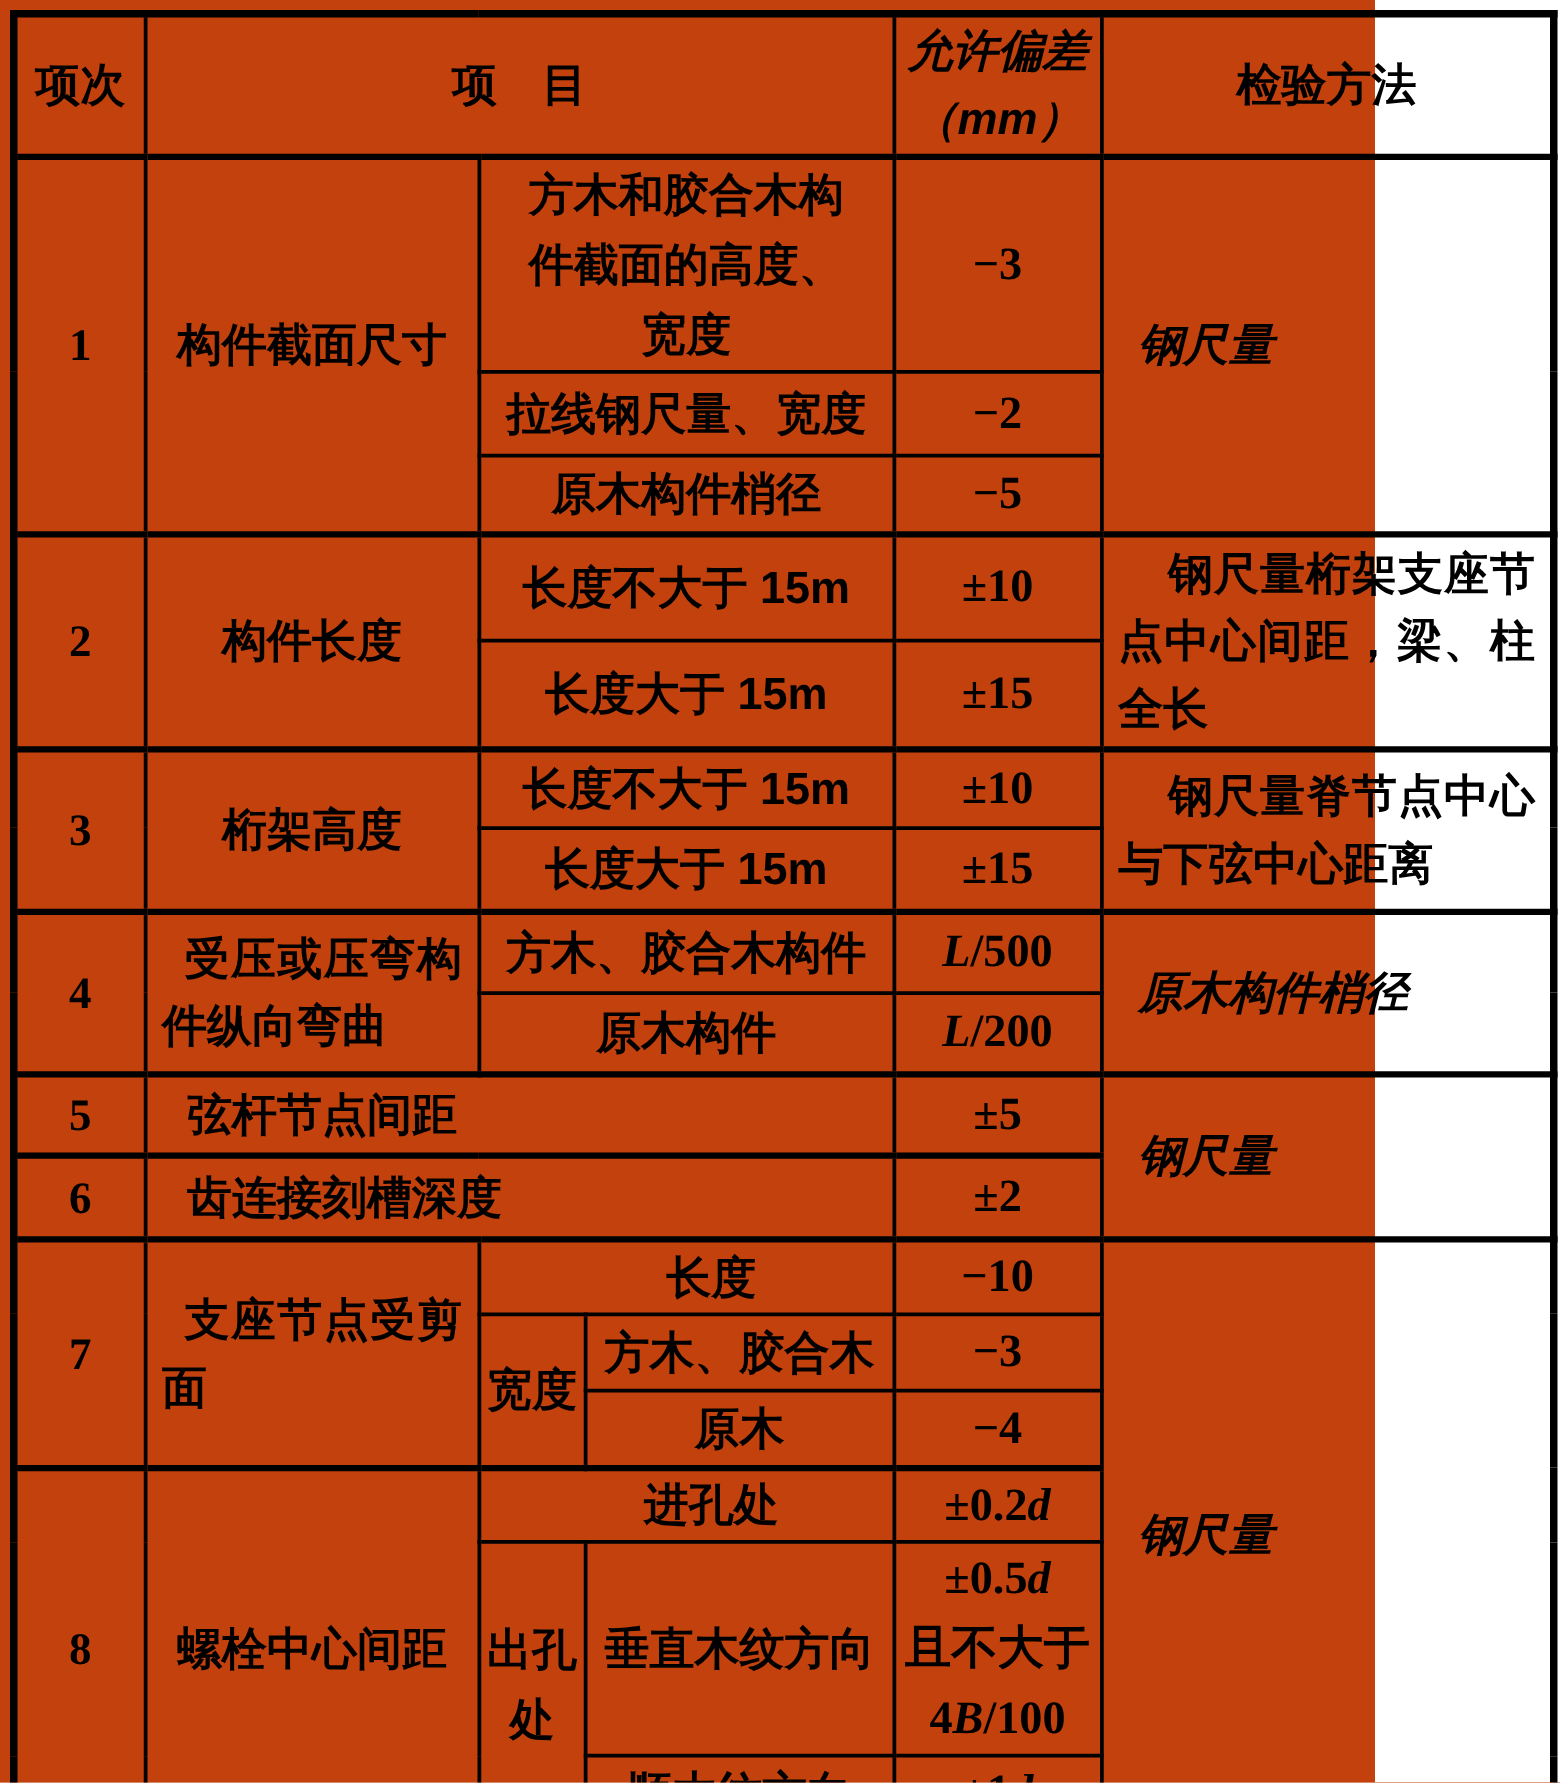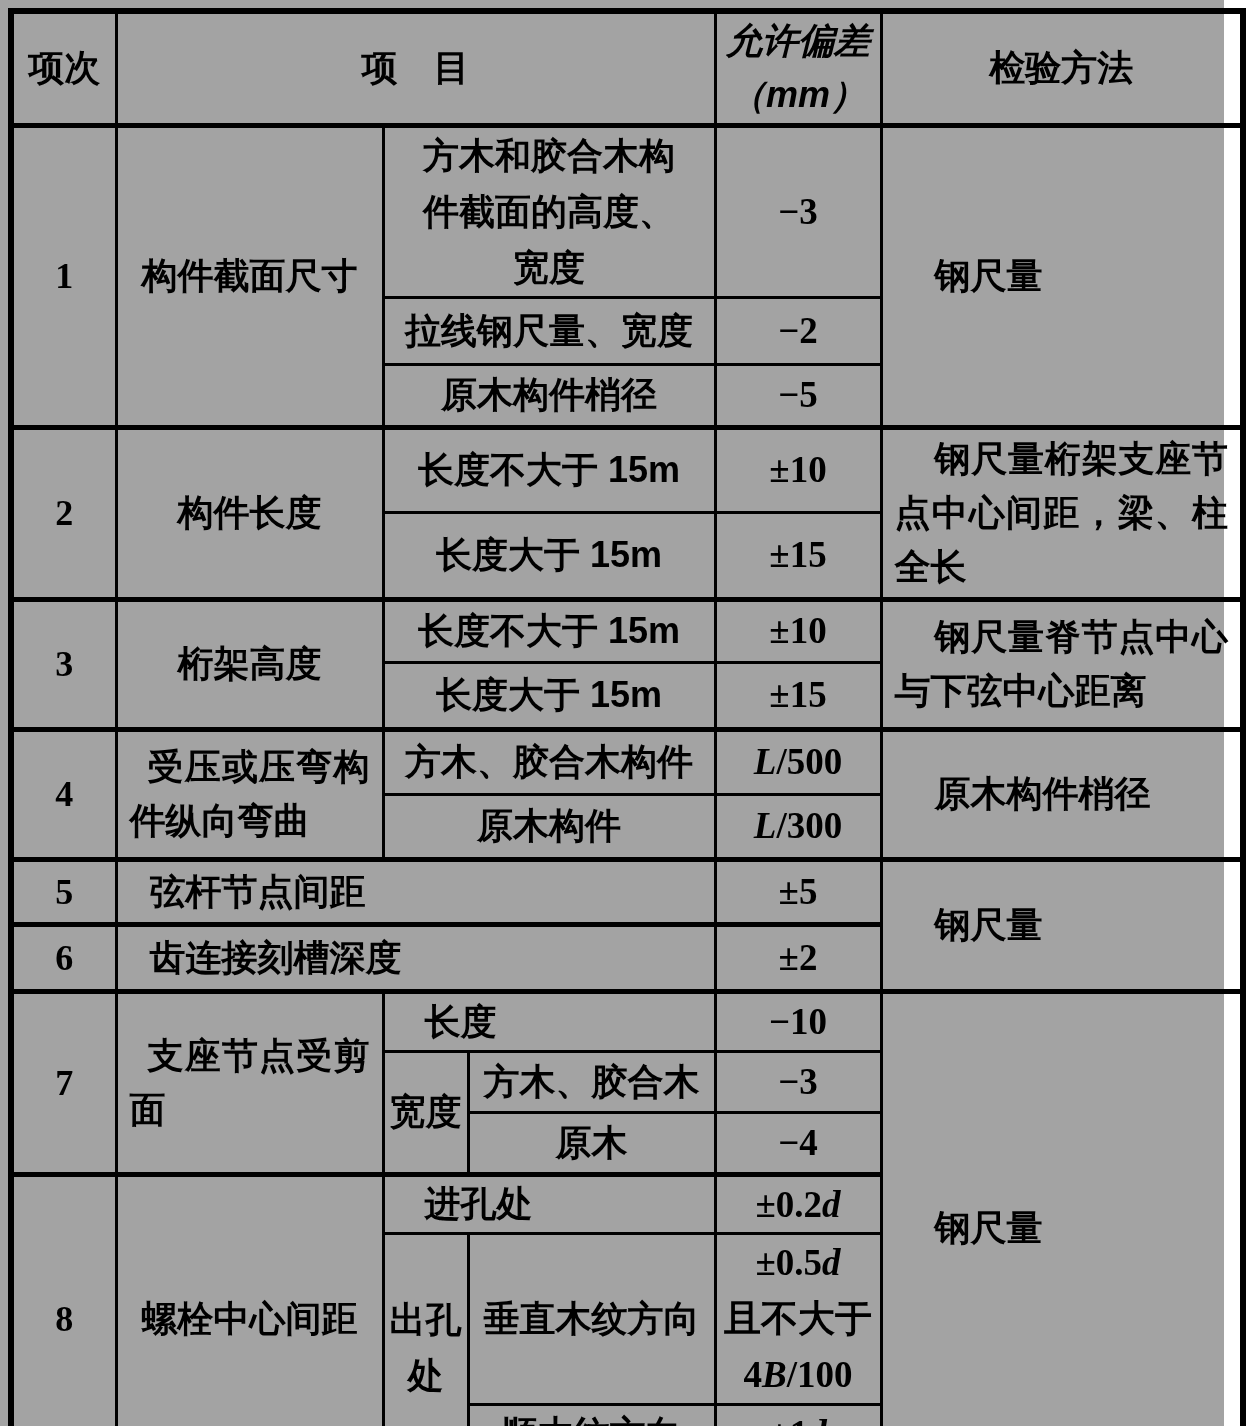--- a/index.html
+++ b/index.html
@@ -1,22 +1,22 @@
 <!DOCTYPE html>
 <html><head>
 <meta charset="utf-8">
 <style>
   * { box-sizing: border-box; }
   html, body { margin: 0; padding: 0; }
   body { background: #ffffff; }
   .page {
     position: relative;
-    width: 1224px;
+    width: 1100px;
     height: 1426px;
-    background: #a3a3a3;
+    background: #c2410c;
     color: #000000;
     font-family: "Liberation Sans", sans-serif;
   }
   table.spec {
     position: absolute;
     left: 8px;
     top: 8px;
     width: 1232px;
     border-collapse: collapse;
     table-layout: fixed;
@@ -38,31 +38,31 @@
   tr.h-head { height: 114px; }
   tr.h-r1a { height: 136px; } tr.h-r1b { height: 67px; } tr.h-r1c { height: 63px; }
   tr.h-r2a { height: 85px; }  tr.h-r2b { height: 87px; }
   tr.h-r3a { height: 63px; }  tr.h-r3b { height: 67px; }
   tr.h-r4a { height: 65px; }  tr.h-r4b { height: 65px; }
   tr.h-r5  { height: 65px; }  tr.h-r6  { height: 67px; }
   tr.h-r7a { height: 60px; }  tr.h-r7b { height: 61px; } tr.h-r7c { height: 62px; }
   tr.h-r8a { height: 55px; }  tr.h-r8b { height: 170px; } tr.h-r8c { height: 55px; }
 
   .wrap2 { padding: 0 22px; line-height: 56px; }          
-  .sub-left { text-align: left; padding-left: 40px; }     
+  .sub-left { text-align: center; padding-left: 40px; }     
   .item-left { text-align: left; padding-left: 32px; }    
   .name-just {
     text-align: justify;
     text-justify: inter-character;
     text-indent: 18px;
     padding: 0 12px;
     line-height: 54px;
     margin-left: 28px;
   }
-  .method-left { text-align: left; padding-left: 52px; }
+  .method-left { text-align: left; padding-left: 28px; font-style: italic; }
   .method-para {
     text-align: justify;
     text-justify: inter-character;
     text-indent: 40px;
     padding: 0 12px;
     line-height: 54px;
   }
   .dev {
     font-family: "Liberation Serif", serif;
     font-size: 37px;
@@ -145,21 +145,21 @@
 
     <tr class="h-r4a sect">
       <td rowspan="2" class="num">4</td>
       <td rowspan="2" class="name-just">受压或压弯构件纵向弯曲</td>
       <td colspan="2">方木、胶合木构件</td>
       <td class="dev"><i class="var">L</i><span>/500</span></td>
       <td rowspan="2" class="method-left">原木构件梢径</td>
     </tr>
     <tr class="h-r4b">
       <td colspan="2">原木构件</td>
-      <td class="dev"><i class="var">L</i><span>/300</span></td>
+      <td class="dev"><i class="var">L</i><span>/200</span></td>
     </tr>
 
     <tr class="h-r5 sect">
       <td class="num">5</td>
       <td colspan="3" class="item-left">弦杆节点间距</td>
       <td class="dev">±5</td>
       <td rowspan="2" class="method-left">钢尺量</td>
     </tr>
 
     <tr class="h-r6 sect">

